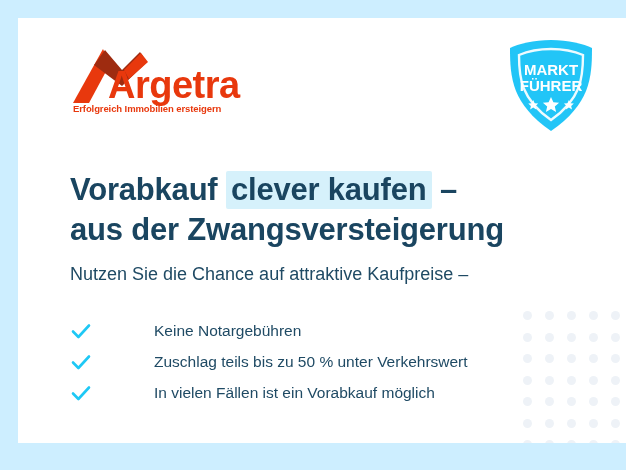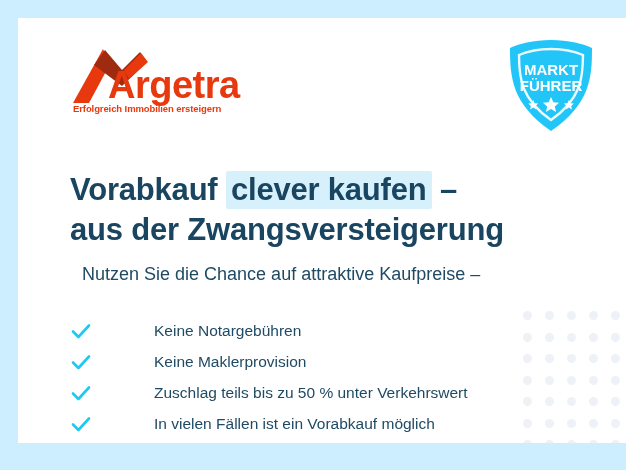--- a/index.html
+++ b/index.html
@@ -89,21 +89,21 @@
   .headline .hl-line { display: block; white-space: nowrap; }
   .headline .mark {
     background: #d6f1fb;
     padding: 1px 5px 2px 5px;
     border-radius: 2px;
   }
 
   
   .subhead {
     position: absolute;
-    left: 64px;
+    left: 52px;
     top: 224px;
     width: 520px;
     font-size: 18px;
     line-height: 29px;
     color: #1f4a64;
   }
   .subhead span { display: block; white-space: nowrap; }
 
   
   .bullets {
@@ -219,28 +219,20 @@
     </p>
 
     <ul class="bullets">
       <li>
         <span class="check-icon">
           <svg width="22" height="22" viewBox="0 0 22 22" xmlns="http://www.w3.org/2000/svg" aria-hidden="true">
             <path d="M3 11.5 L8.4 17 L19 5.5" fill="none" stroke="#1ec8f5" stroke-width="2.6" stroke-linecap="round" stroke-linejoin="round"></path>
           </svg>
         </span>
         <span class="bullet-label">Keine Notargebühren</span>
-      </li>
-      <li>
-        <span class="check-icon">
-          <svg width="22" height="22" viewBox="0 0 22 22" xmlns="http://www.w3.org/2000/svg" aria-hidden="true">
-            <path d="M3 11.5 L8.4 17 L19 5.5" fill="none" stroke="#1ec8f5" stroke-width="2.6" stroke-linecap="round" stroke-linejoin="round"></path>
-          </svg>
-        </span>
-        <span class="bullet-label">Keine Maklerprovision</span>
       </li>
       <li>
         <span class="check-icon">
           <svg width="22" height="22" viewBox="0 0 22 22" xmlns="http://www.w3.org/2000/svg" aria-hidden="true">
             <path d="M3 11.5 L8.4 17 L19 5.5" fill="none" stroke="#1ec8f5" stroke-width="2.6" stroke-linecap="round" stroke-linejoin="round"></path>
           </svg>
         </span>
         <span class="bullet-label">Zuschlag teils bis zu 50 % unter Verkehrswert</span>
       </li>
       <li>

